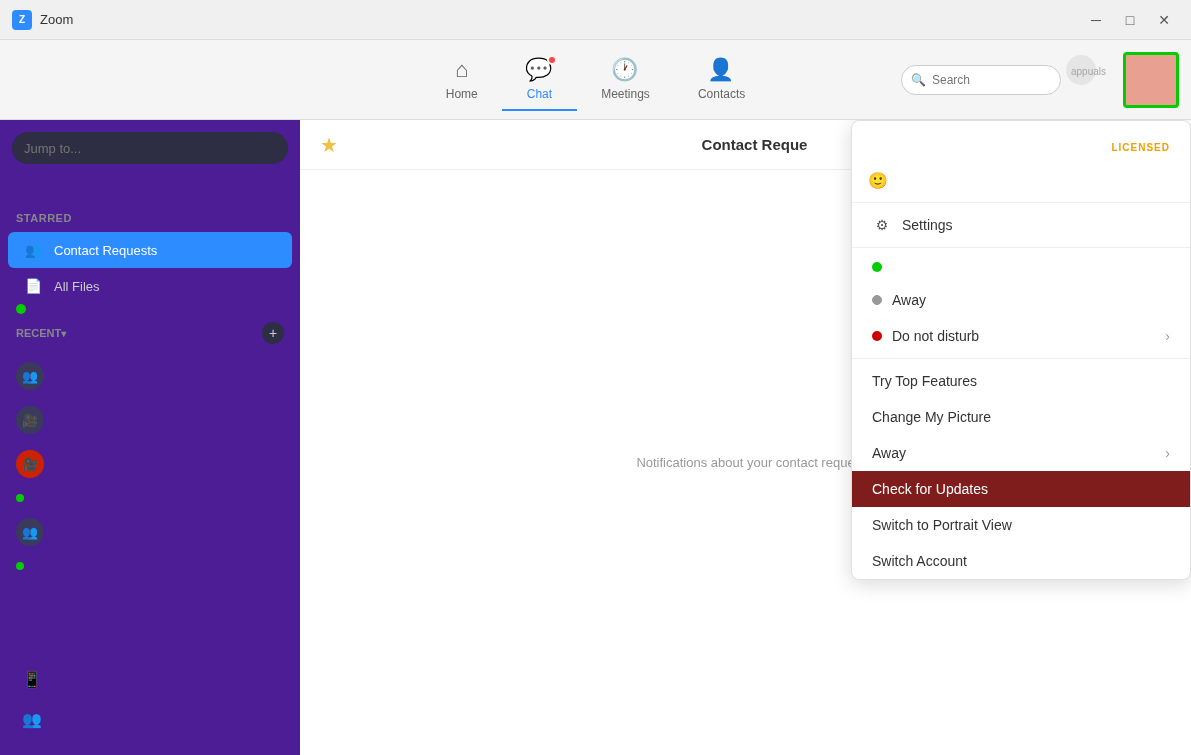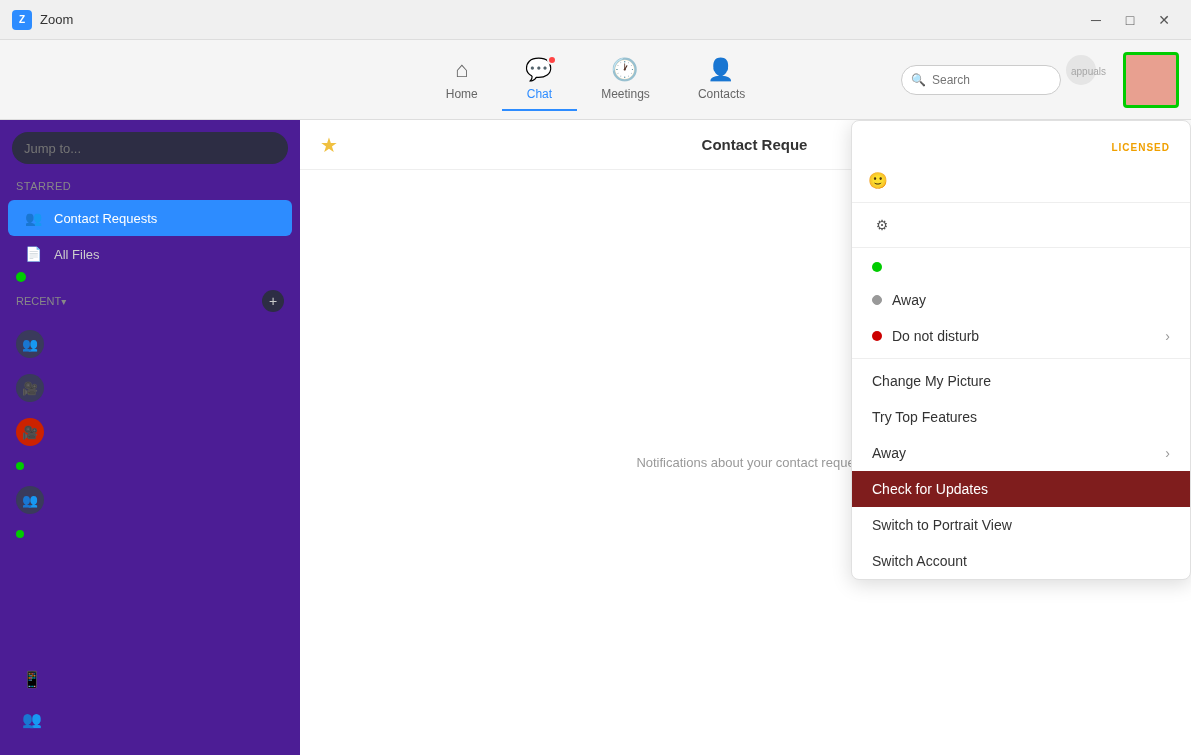--- a/index.html
+++ b/index.html
@@ -108,22 +108,23 @@
       border-radius: 16px;
       padding: 0 12px;
       color: #ccc;
       font-size: 13px;
       outline: none;
     }
     .sidebar-section-label {
       font-size: 11px;
       color: #888;
       padding: 4px 16px 8px;
-      font-weight: 400;
+      font-weight: 700;
       letter-spacing: 0.5px;
+      margin-top: 32px;
     }
     .sidebar-item {
       display: flex;
       align-items: center;
       gap: 10px;
       padding: 8px 16px;
       cursor: pointer;
       border-radius: 6px;
       margin: 0 8px;
       color: #ccc;
@@ -131,21 +132,21 @@
     }
     .sidebar-item.active { background: #2D8CFF; color: white; }
     .sidebar-item-icon { width: 20px; height: 20px; display: flex; align-items: center; justify-content: center; font-size: 14px; }
     .sidebar-dot { width: 10px; height: 10px; border-radius: 50%; background: #00cc00; margin: 0 16px; }
     .sidebar-recent {
       display: flex;
       align-items: center;
       justify-content: space-between;
       padding: 8px 16px;
     }
-    .sidebar-recent-left { display: flex; align-items: center; font-size: 11px; color: #888; font-weight: 400; cursor: pointer; }
+    .sidebar-recent-left { display: flex; align-items: center; font-size: 11px; color: #888; font-weight: 700; cursor: pointer; }
     .sidebar-add-btn { width: 22px; height: 22px; border-radius: 50%; background: #2d2d44; border: none; color: #ccc; cursor: pointer; display: flex; align-items: center; justify-content: center; font-size: 14px; }
     .sidebar-recent-items { display: flex; flex-direction: column; gap: 4px; padding: 4px 0; }
     .sidebar-recent-item { display: flex; align-items: center; gap: 10px; padding: 6px 16px; cursor: pointer; color: #ccc; font-size: 13px; }
     .sidebar-icon-circle { width: 28px; height: 28px; border-radius: 50%; display: flex; align-items: center; justify-content: center; font-size: 13px; }
     .sidebar-dot-green { width: 8px; height: 8px; border-radius: 50%; background: #00cc00; }
     .sidebar-bottom-icons { margin-top: auto; display: flex; flex-direction: column; gap: 8px; padding: 8px 16px; }
     .sidebar-bottom-icon { width: 32px; height: 32px; display: flex; align-items: center; justify-content: center; color: #ccc; cursor: pointer; font-size: 16px; }
 
     
     .content-area {
@@ -370,20 +371,21 @@
       </div>
 
       <div class="dropdown-note-row">
         <span class="dropdown-note-emoji">🙂</span>
       </div>
 
       <div class="dropdown-divider"></div>
 
       <div class="dropdown-item">
         <span class="dropdown-item-icon gear-icon">⚙</span>
+        <span class="dropdown-item-label">Settings</span>
       </div>
 
       <div class="dropdown-divider"></div>
 
       <div class="dropdown-item">
         <span class="status-dot-green"></span>
       </div>
 
       <div class="dropdown-item">
         <span class="status-dot-gray"></span>
@@ -392,25 +394,25 @@
 
       <div class="dropdown-item">
         <span class="status-dot-red"></span>
         <span class="dropdown-item-label">Do not disturb</span>
         <span class="dropdown-item-arrow">›</span>
       </div>
 
       <div class="dropdown-divider"></div>
 
       <div class="dropdown-item">
+        <span class="dropdown-item-label">Try Top Features</span>
+      </div>
+
+      <div class="dropdown-item">
         <span class="dropdown-item-label">Change My Picture</span>
-      </div>
-
-      <div class="dropdown-item">
-        <span class="dropdown-item-label">Try Top Features</span>
       </div>
 
       <div class="dropdown-item">
         <span class="dropdown-item-label">Away</span>
         <span class="dropdown-item-arrow">›</span>
       </div>
 
       <div class="dropdown-item active-highlight">
         <span class="dropdown-item-label">Check for Updates</span>
       </div>

